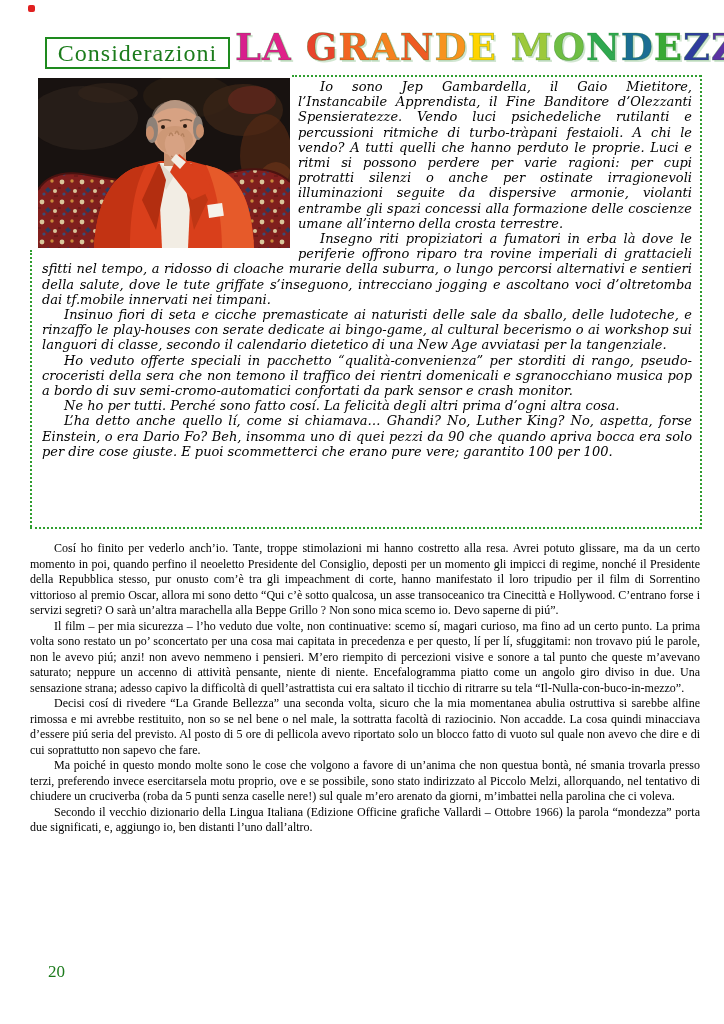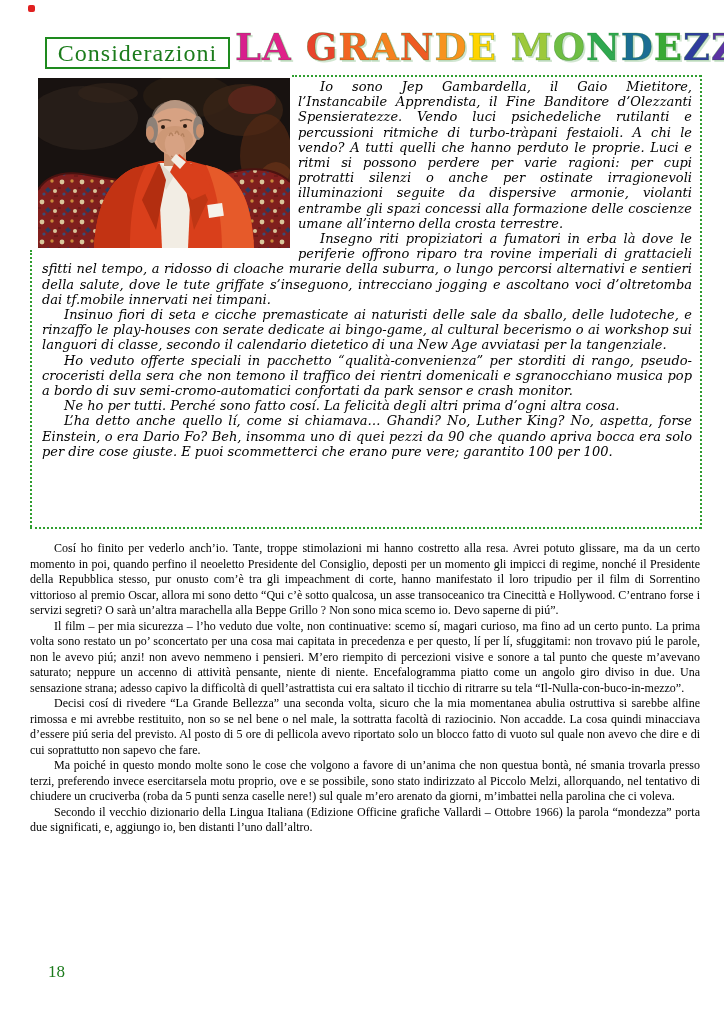--- a/index.html
+++ b/index.html
@@ -177,16 +177,16 @@
 
   <div class="article-text">
       <p>Cosí ho finito per vederlo anch’io. Tante, troppe stimolazioni mi hanno costretto alla resa. Avrei potuto glissare, ma da un certo momento in poi, quando perfino il neoeletto Presidente del Consiglio, deposti per un momento gli impicci di regime, nonché il Presidente della Repubblica stesso, pur onusto com’è tra gli impeachment di corte, hanno manifestato il loro tripudio per il film di Sorrentino vittorioso al premio Oscar, allora mi sono detto “Qui c’è sotto qualcosa, un asse transoceanico tra Cinecittà e Hollywood. C’entrano forse i servizi segreti? O sarà un’altra marachella alla Beppe Grillo ? Non sono mica scemo io. Devo saperne di piú”.</p>
       <p>Il film – per mia sicurezza – l’ho veduto due volte, non continuative: scemo sí, magari curioso, ma fino ad un certo punto. La prima volta sono restato un po’ sconcertato per una cosa mai capitata in precedenza e per questo, lí per lí, sfuggitami: non trovavo piú le parole, non le avevo piú; anzi! non avevo nemmeno i pensieri. M’ero riempito di percezioni visive e sonore a tal punto che queste m’avevano saturato; neppure un accenno di attività pensante, niente di niente. Encefalogramma piatto come un angolo giro diviso in due. Una sensazione strana; adesso capivo la difficoltà di quell’astrattista cui era saltato il ticchio di ritrarre su tela “Il-Nulla-con-buco-in-mezzo”.</p>
       <p>Decisi cosí di rivedere “La Grande Bellezza” una seconda volta, sicuro che la mia momentanea abulia ostruttiva si sarebbe alfine rimossa e mi avrebbe restituito, non so se nel bene o nel male, la sottratta facoltà di raziocinio. Non accadde. La cosa quindi minacciava d’essere piú seria del previsto. Al posto di 5 ore di pellicola avevo riportato solo un blocco fatto di vuoto sul quale non avevo che dire e di cui soprattutto non sapevo che fare.</p>
       <p>Ma poiché in questo mondo molte sono le cose che volgono a favore di un’anima che non questua bontà, né smania trovarla presso terzi, preferendo invece esercitarsela motu proprio, ove e se possibile, sono stato indirizzato al Piccolo Melzi, allorquando, nel tentativo di chiudere un cruciverba (roba da 5 punti senza caselle nere!) sul quale m’ero arenato da giorni, m’imbattei nella parolina che ci voleva.</p>
       <p>Secondo il vecchio dizionario della Lingua Italiana (Edizione Officine grafiche Vallardi – Ottobre 1966) la parola “mondezza” porta due significati, e, aggiungo io, ben distanti l’uno dall’altro.</p>
     </div>
 
   <div class="footer">
-    <span class="pageno">18</span>
+    <span class="pageno">20</span>
   </div>
 
 </div>
 
 </body></html>

